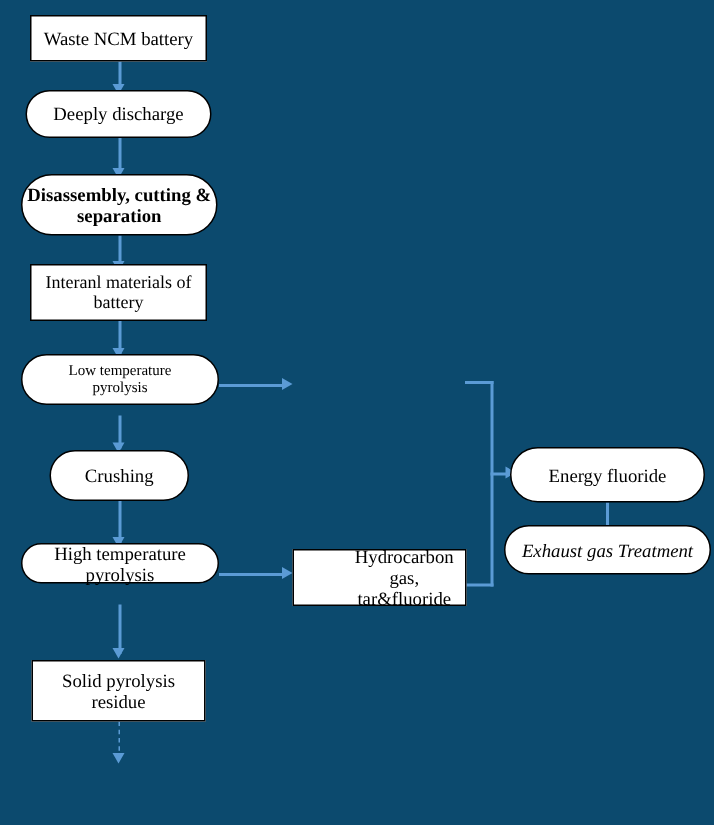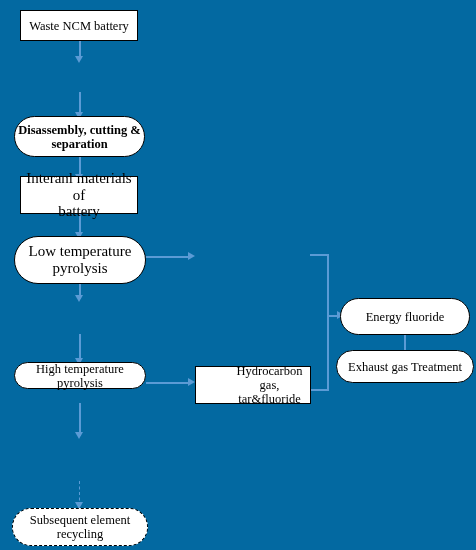--- a/index.html
+++ b/index.html
@@ -8,21 +8,21 @@
     padding: 0;
     background: #ffffff;
   }
   body {
     font-family: "Liberation Serif", "DejaVu Serif", serif;
   }
   #canvas {
     position: relative;
     width: 476px;
     height: 550px;
-    background: #0369a1;
+    background: #0c4a6e;
     overflow: hidden;
   }
 
   
   .node {
     position: absolute;
     box-sizing: border-box;
     display: flex;
     align-items: center;
     justify-content: center;
@@ -131,55 +131,61 @@
   <div class="conn hline" style="left:327px; top:315px; width:12px;"></div>
   <div class="arrow arrow-right" style="left:337px; top:311.3px;"></div>
 
   <div class="conn vline" style="left:404px; top:335px; height:20px;"></div>
   <div class="arrow arrow-down" style="left:400.3px; top:351px;"></div>
 
   <div class="node rect" style="left:20px; top:10px; width:118px; height:31px; font-size:12.5px;">
     <span class="lbl">Waste NCM battery</span>
   </div>
 
+  <div class="node stadium" style="left:17px; top:60px; width:124px; height:32px; font-size:12.5px;">
+    <span class="lbl">Deeply discharge</span>
+  </div>
 
   <div class="node stadium" style="left:14px; top:116px; width:131px; height:41px; font-size:12.5px;font-weight:bold;">
     <span class="lbl">Disassembly, cutting &amp;
 separation</span>
   </div>
 
-  <div class="node rect" style="left:20px; top:176px; width:118px; height:38px; font-size:15px;">
+  <div class="node rect" style="left:20px; top:176px; width:118px; height:38px; font-size:12px;">
     <span class="lbl">Interanl materials of
 battery</span>
   </div>
 
-  <div class="node stadium" style="left:14px; top:236px; width:132px; height:48px; font-size:15px;">
+  <div class="node stadium" style="left:14px; top:236px; width:132px; height:34px; font-size:10px;">
     <span class="lbl">Low temperature
 pyrolysis</span>
   </div>
 
+  <div class="node stadium" style="left:33px; top:300px; width:93px; height:34px; font-size:12.5px;">
+    <span class="lbl">Crushing</span>
+  </div>
 
   <div class="node stadium" style="left:14px; top:362px; width:132px; height:27px; font-size:12.5px;">
     <span class="lbl">High temperature
 pyrolysis</span>
   </div>
 
+  <div class="node rect" style="left:21px; top:440px; width:116px; height:41px; font-size:12.5px;">
+    <span class="lbl">Solid pyrolysis
+residue</span>
+  </div>
 
-  <div class="node dashed" style="left:12px; top:508px; width:136px; height:38px; font-size:12.5px;">
-    <span class="lbl">Subsequent element
-recycling</span>
-  </div>
 
 
   <div class="node rect" style="left:195px; top:366px; width:116px; height:38px; font-size:12.5px;padding-left:33px;">
     <span class="lbl">Hydrocarbon gas,
 tar&amp;fluoride</span>
   </div>
 
   <div class="node stadium" style="left:340px; top:298px; width:130px; height:37px; font-size:12.5px;">
     <span class="lbl">Energy fluoride</span>
   </div>
 
-  <div class="node stadium" style="left:336px; top:350px; width:138px; height:33px; font-size:12.5px;">
+  <div class="node stadium" style="left:336px; top:350px; width:138px; height:33px; font-size:12.5px;font-style:italic;">
     <span class="lbl">Exhaust  gas Treatment</span>
   </div>
 
 </div>
 
 </body></html>

